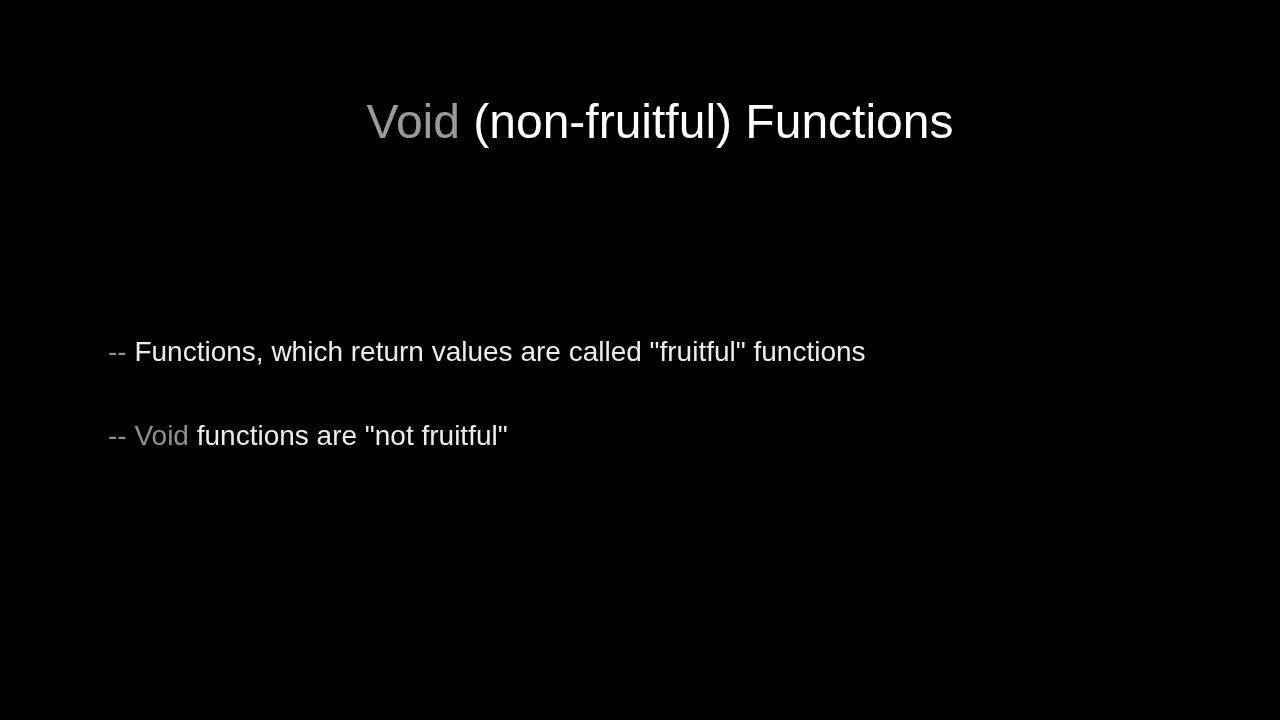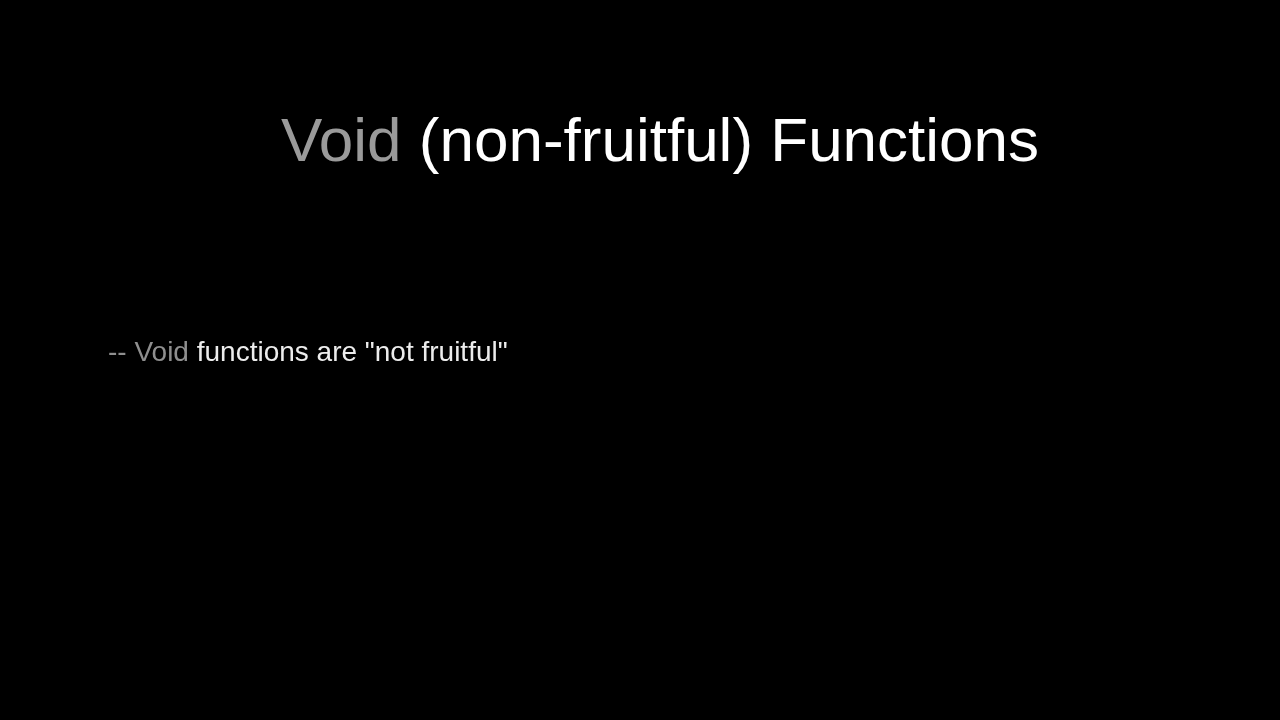--- a/index.html
+++ b/index.html
@@ -16,21 +16,21 @@
     height: 720px;
     position: relative;
     box-sizing: border-box;
   }
   .title {
     position: absolute;
     top: 62px;
     left: 0;
     right: 0;
     text-align: center;
-    font-size: 62px;
+    font-size: 48px;
     font-weight: 400;
     letter-spacing: 0px;
     color: #ffffff;
     padding-left: 40px;
   }
   .title .dim {
     color: #9a9a9a;
   }
   .bullets {
     position: absolute;
@@ -52,16 +52,19 @@
 </head>
 <body>
 
 <div class="slide">
   <h1 class="title">
     <span class="dim">Void</span><span> (non-fruitful) Functions</span>
   </h1>
 
   <div class="bullets">
     <div class="bullet">
+      <span class="dim">-- </span><span>Functions, which return values are called "fruitful" functions</span><span class="dim"></span><span></span>
+    </div>
+    <div class="bullet">
       <span class="dim">-- </span><span></span><span class="dim">Void</span><span> functions are "not fruitful"</span>
     </div>
   </div>
 </div>
 
 </body></html>

